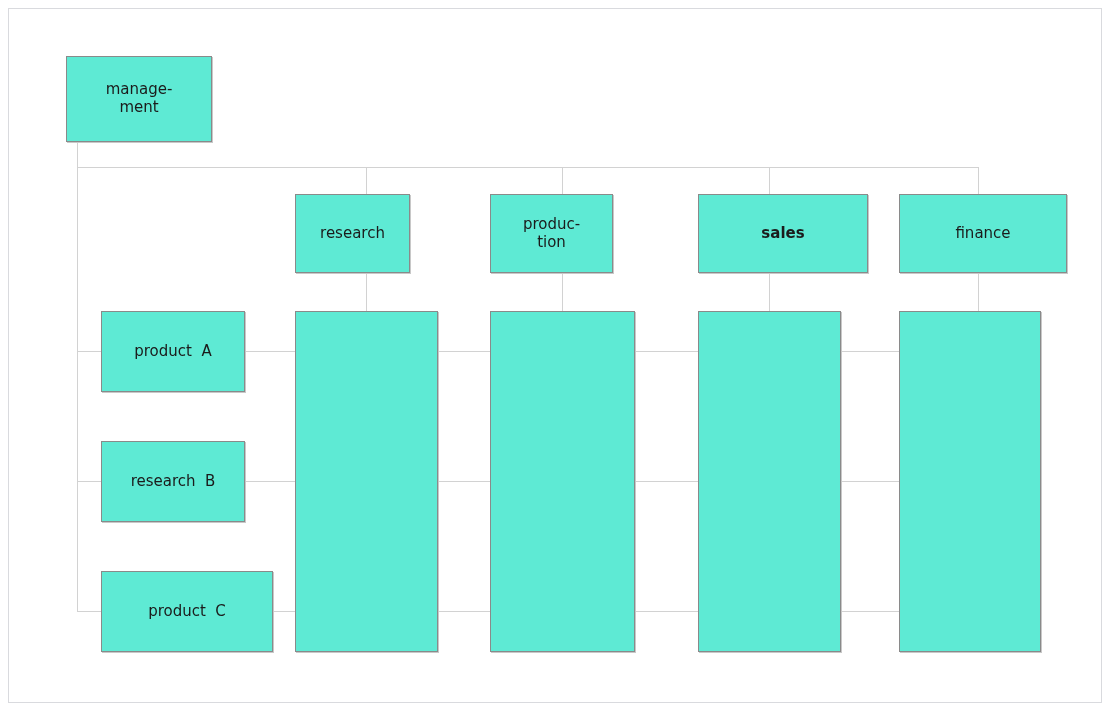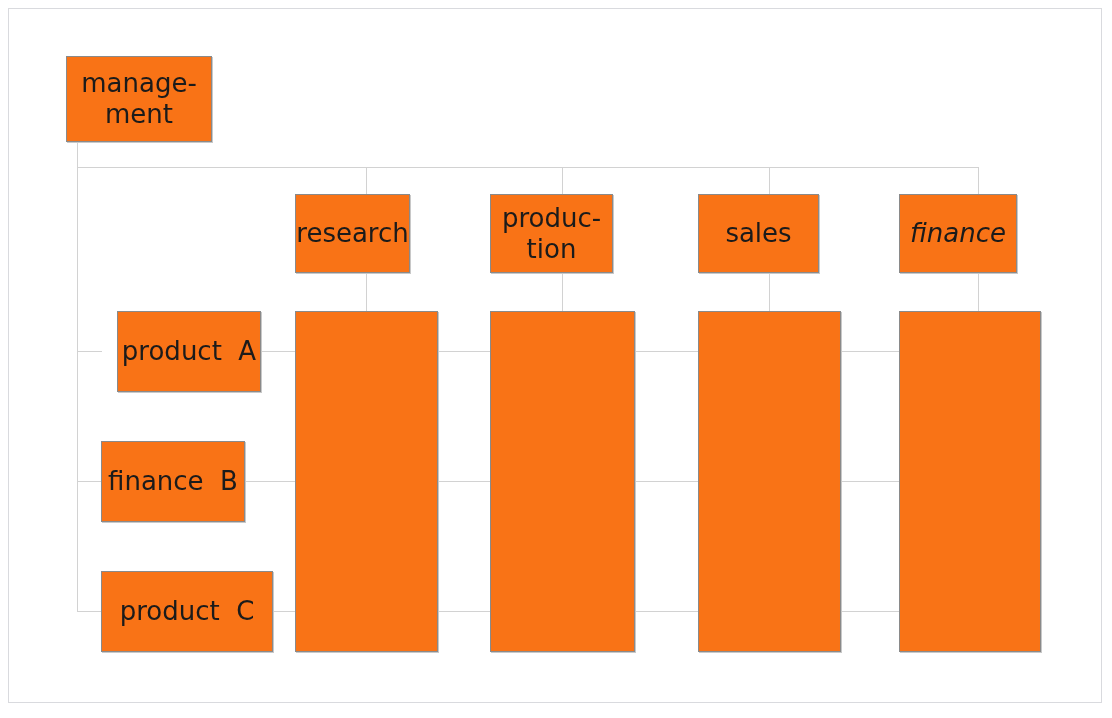--- a/index.html
+++ b/index.html
@@ -32,28 +32,28 @@
     position: absolute;
     background: #d2d2d2;
   }
   .conn.h { height: 1px; }
   .conn.v { width: 1px; }
 
   
   .node {
     position: absolute;
     box-sizing: border-box;
-    background: #f97316;
+    background: #5eead4;
     border: 1px solid #8a8a8a;
     box-shadow: 1px 1px 0 0 #c8c8c8;
     display: flex;
     align-items: center;
     justify-content: center;
     color: #1b1b1b;
-    font-size: 26px;
+    font-size: 15px;
     line-height: 1.18;
     text-align: center;
     white-space: pre;
     z-index: 3;
   }
   .node.body {
     z-index: 2;
   }
   .node .label {
     display: block;
@@ -98,32 +98,32 @@
 ment</span>
   </div>
 
   <div class="node" style="left:295px; top:194px; width:115px; height:79px;">
     <span class="label">research</span>
   </div>
   <div class="node" style="left:490px; top:194px; width:123px; height:79px;">
     <span class="label">produc-
 tion</span>
   </div>
-  <div class="node" style="left:698px; top:194px; width:121px; height:79px;">
+  <div class="node" style="left:698px; top:194px; width:170px; height:79px;font-weight:bold;">
     <span class="label">sales</span>
   </div>
-  <div class="node" style="left:899px; top:194px; width:118px; height:79px;font-style:italic;">
+  <div class="node" style="left:899px; top:194px; width:168px; height:79px;">
     <span class="label">finance</span>
   </div>
 
-  <div class="node" style="left:101px; top:311px; width:144px; height:81px;margin-left:16px;">
+  <div class="node" style="left:101px; top:311px; width:144px; height:81px;">
     <span class="label">product  A</span>
   </div>
   <div class="node" style="left:101px; top:441px; width:144px; height:81px;">
-    <span class="label">finance  B</span>
+    <span class="label">research  B</span>
   </div>
   <div class="node" style="left:101px; top:571px; width:172px; height:81px;">
     <span class="label">product  C</span>
   </div>
 
   <div class="node body" style="left:295px; top:311px; width:143px; height:341px;"></div>
   <div class="node body" style="left:490px; top:311px; width:145px; height:341px;"></div>
   <div class="node body" style="left:698px; top:311px; width:143px; height:341px;"></div>
   <div class="node body" style="left:899px; top:311px; width:142px; height:341px;"></div>
 </div>

